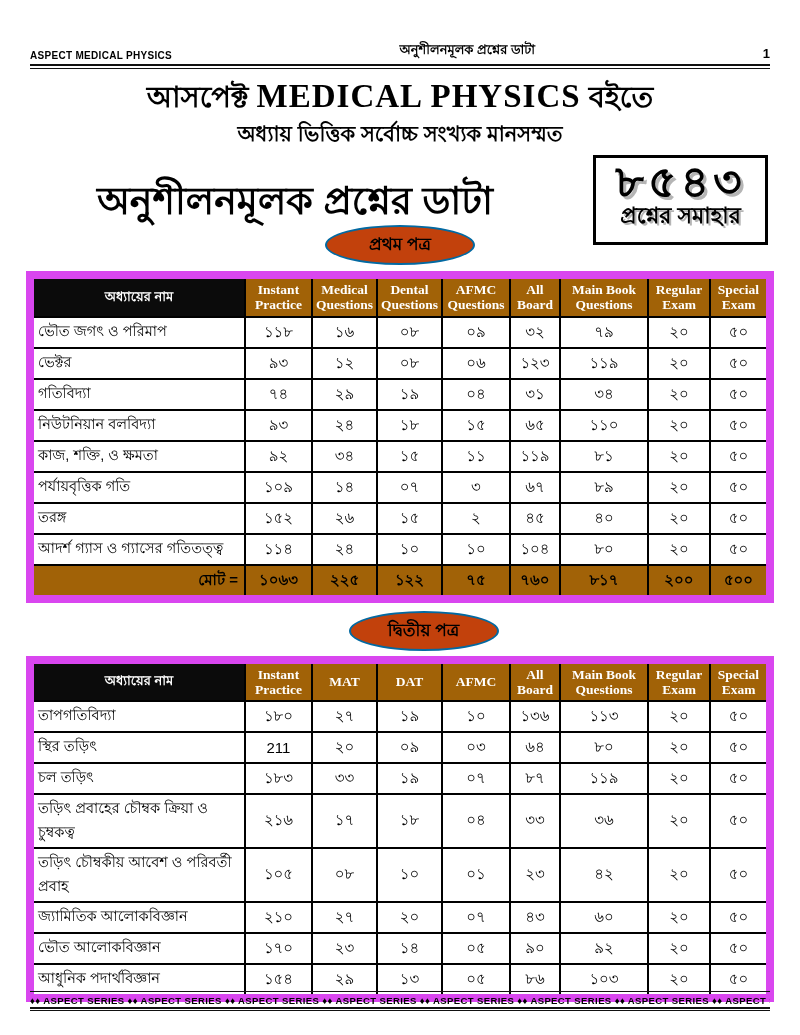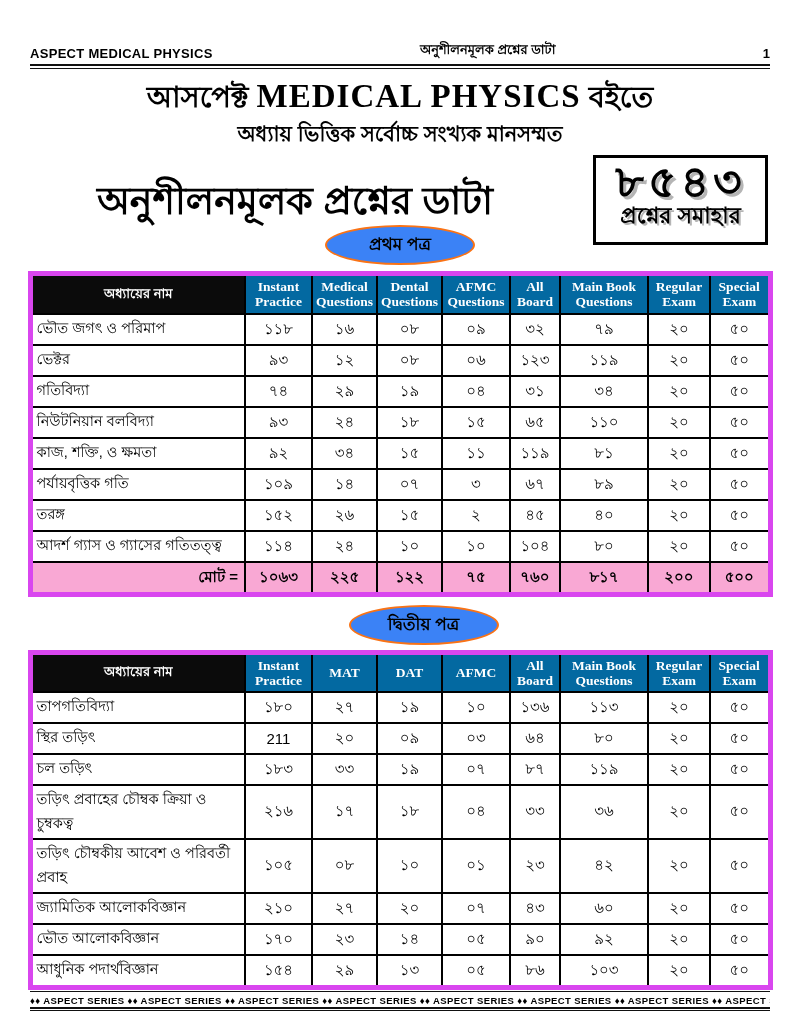--- a/index.html
+++ b/index.html
@@ -7,21 +7,21 @@
   body { font-family:"Liberation Sans", sans-serif; }
   .page {
     position:relative; width:800px; height:1035px; margin:0 auto;
     background:#ffffff; color:#000; overflow:hidden;
   }
   
   .running-header {
     display:flex; justify-content:space-between; align-items:flex-end;
     margin:40px 30px 0 30px;
   }
-  .rh-left { font-size:13px; font-weight:bold; letter-spacing:0.3px; }
+  .rh-left { font-size:10px; font-weight:bold; letter-spacing:0.3px; }
   .rh-center { font-size:13px; font-weight:bold; }
   .rh-right { font-size:13px; font-weight:bold; }
   .double-rule { margin:3px 30px 0 30px; border-top:2.5px solid #111; border-bottom:1.5px solid #111; height:5px; }
 
   
   .title1 { text-align:center; margin-top:9px; font-size:29px; font-weight:bold; line-height:1.1; }
   .title1 .latin { font-family:"Liberation Serif", serif; font-weight:bold; font-size:33px; letter-spacing:1px; }
   .title2 { text-align:center; margin-top:4px; font-size:21px; font-weight:bold; }
 
   .title-row { position:relative; height:100px; }
@@ -38,45 +38,45 @@
     text-shadow:3px 3px 0 #b5b5b5;
   }
   .badge-label {
     font-size:22px; font-weight:bold; line-height:1.0; margin-top:1px;
     text-shadow:2px 2px 0 #b5b5b5;
   }
 
   .pill-wrap { text-align:center; }
   .pill {
     display:inline-block; min-width:150px; padding:4px 22px;
-    background:#3b82f6; border:2px solid #f97316; border-radius:50%;
+    background:#c2410c; border:2px solid #0369a1; border-radius:50%;
     font-size:17px; font-weight:bold;
   }
   .pill-wrap.first { margin-top:-28px; margin-bottom:6px; }
   .pill-wrap.second { margin-top:8px; margin-bottom:5px;padding-left:47px; }
 
   
   table.qtable {
     width:740px; margin:0 auto; border-collapse:collapse; table-layout:fixed;
-    border:5px solid #d946ef;
+    border:8px solid #d946ef;
   }
   table.qtable th, table.qtable td { border:2px solid #000; overflow:hidden; }
   th.namecell {
     background:#0b0b0b; color:#fff; font-size:13px; font-weight:bold;
     text-align:center; vertical-align:middle;
   }
   th.colhead {
-    background:#0369a1; color:#fff; font-family:"Liberation Serif", serif;
+    background:#a16207; color:#fff; font-family:"Liberation Serif", serif;
     font-size:13.5px; font-weight:bold; line-height:1.12; text-align:center;
     vertical-align:middle; padding:3px 1px;
   }
   tr.headrow { height:38px; }
   td.name { font-size:14.5px; text-align:left; padding:2px 4px; height:25px; }
   td.num { font-size:15px; text-align:center; padding:2px 2px; }
-  tr.totalrow td { background:#f9a8d4; font-weight:bold; height:27px; }
+  tr.totalrow td { background:#a16207; font-weight:bold; height:27px; }
   td.total-label { text-align:right; font-size:15px; padding-right:6px; }
 
   
   .footer { position:absolute; left:30px; right:30px; bottom:24px; }
   .footer-line-top { border-top:1.5px solid #111; margin-bottom:2px; }
   .footer-text {
     text-align:center; font-size:9.5px; font-weight:bold; letter-spacing:0.4px;
     white-space:nowrap; overflow:hidden; padding:1px 0;
   }
   .footer-line-bottom { border-top:2px solid #111; border-bottom:1px solid #111; height:4px; }

